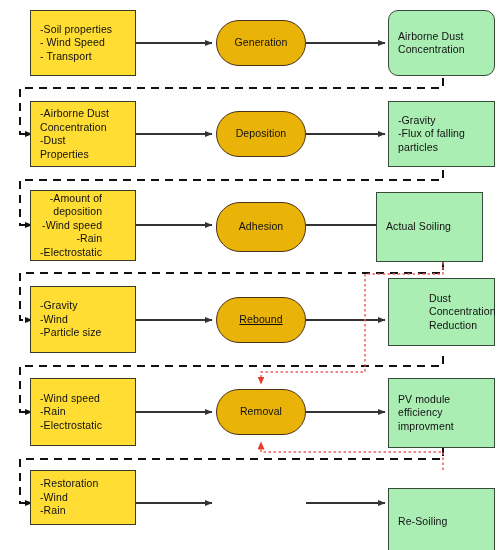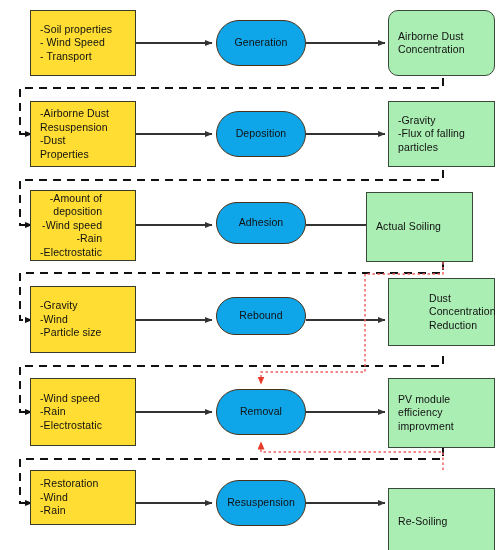--- a/index.html
+++ b/index.html
@@ -43,21 +43,21 @@
     justify-content: flex-start;
   }
   .node-output {
     background: #aaeeb3;
     border: 1.6px solid #3a4a3a;
     padding-left: 9px;
     padding-right: 4px;
     justify-content: flex-start;
   }
   .node-process {
-    background: #0ea5e9;
+    background: #eab308;
     border: 1.6px solid #4a3118;
     border-radius: 24px;
     justify-content: center;
     text-align: center;
   }
   .node-label {
     white-space: pre-line;
     display: block;
   }
 </style>
@@ -154,52 +154,52 @@
   <div class="node node-process" style="left:216px; top:20px; width:90px; height:46px;">
     <span class="node-label">Generation</span>
   </div>
   <div class="node node-output" style="left:388px; top:10px; width:107px; height:66px;border-radius:10px;">
     <span class="node-label">Airborne Dust
 Concentration</span>
   </div>
 
   <div class="node node-input" style="left:30px; top:101px; width:106px; height:66px;">
     <span class="node-label">-Airborne Dust
-Resuspension
+Concentration
 -Dust Properties</span>
   </div>
   <div class="node node-process" style="left:216px; top:111px; width:90px; height:46px;">
     <span class="node-label">Deposition</span>
   </div>
   <div class="node node-output" style="left:388px; top:101px; width:107px; height:66px;">
     <span class="node-label">-Gravity
 -Flux of falling
 particles</span>
   </div>
 
   <div class="node node-input" style="left:30px; top:190px; width:106px; height:71px;text-align:right;">
     <span class="node-label">-Amount of
 deposition
 -Wind speed
 -Rain
 -Electrostatic</span>
   </div>
-  <div class="node node-process" style="left:216px; top:202px; width:90px; height:42px;text-align:center;">
+  <div class="node node-process" style="left:216px; top:202px; width:90px; height:50px;text-align:center;">
     <span class="node-label">Adhesion</span>
   </div>
-  <div class="node node-output" style="left:366px; top:192px; width:107px; height:70px;">
+  <div class="node node-output" style="left:376px; top:192px; width:107px; height:70px;">
     <span class="node-label">Actual Soiling</span>
   </div>
 
   <div class="node node-input" style="left:30px; top:286px; width:106px; height:67px;">
     <span class="node-label">-Gravity
 -Wind
 -Particle size</span>
   </div>
-  <div class="node node-process" style="left:216px; top:297px; width:90px; height:38px;">
+  <div class="node node-process" style="left:216px; top:297px; width:90px; height:46px;text-decoration:underline;">
     <span class="node-label">Rebound</span>
   </div>
   <div class="node node-output" style="left:388px; top:278px; width:107px; height:68px;padding-left:40px;">
     <span class="node-label">Dust Concentration
 Reduction</span>
   </div>
 
   <div class="node node-input" style="left:30px; top:378px; width:106px; height:68px;">
     <span class="node-label">-Wind speed
 -Rain
@@ -212,20 +212,17 @@
     <span class="node-label">PV module
 efficiency
 improvment</span>
   </div>
 
   <div class="node node-input" style="left:30px; top:470px; width:106px; height:55px;">
     <span class="node-label">-Restoration
 -Wind
 -Rain</span>
   </div>
-  <div class="node node-process" style="left:216px; top:480px; width:90px; height:46px;">
-    <span class="node-label">Resuspension</span>
-  </div>
   <div class="node node-output" style="left:388px; top:470px; width:107px; height:67px;margin-top:18px;">
     <span class="node-label">Re-Soiling</span>
   </div>
 
 </div>
 
 </body></html>

